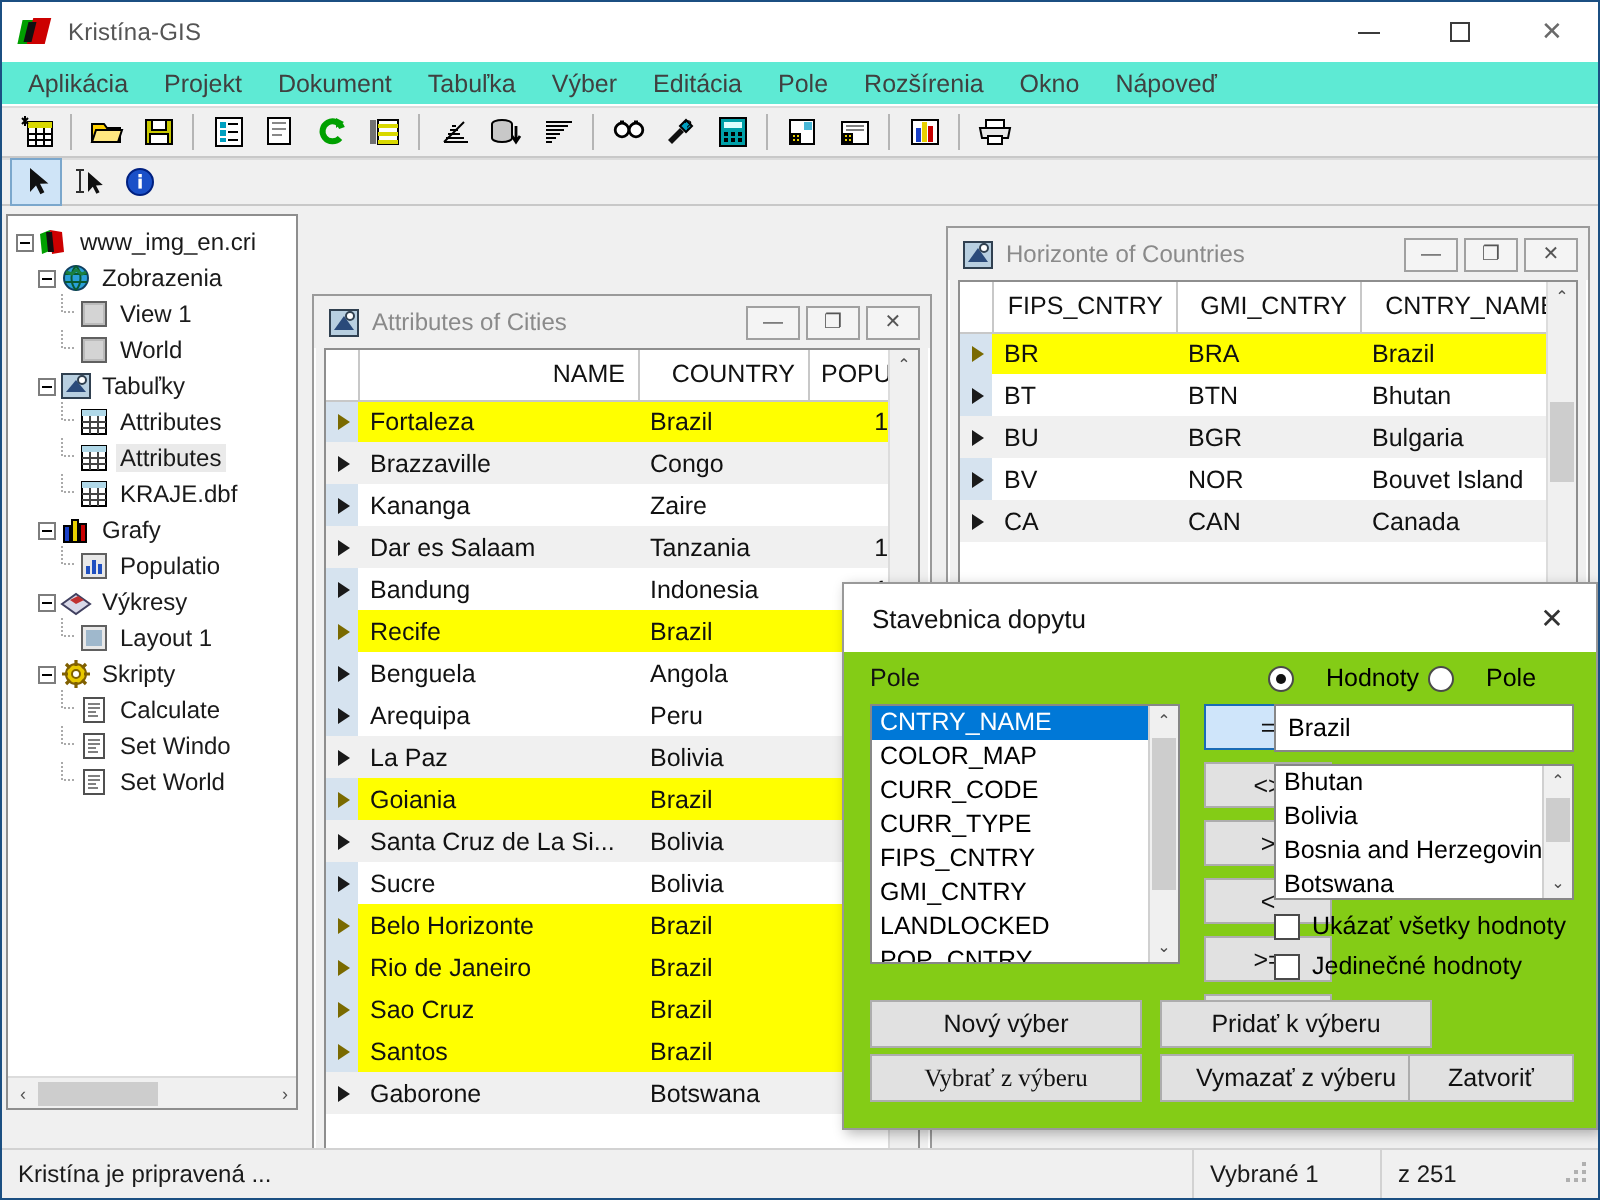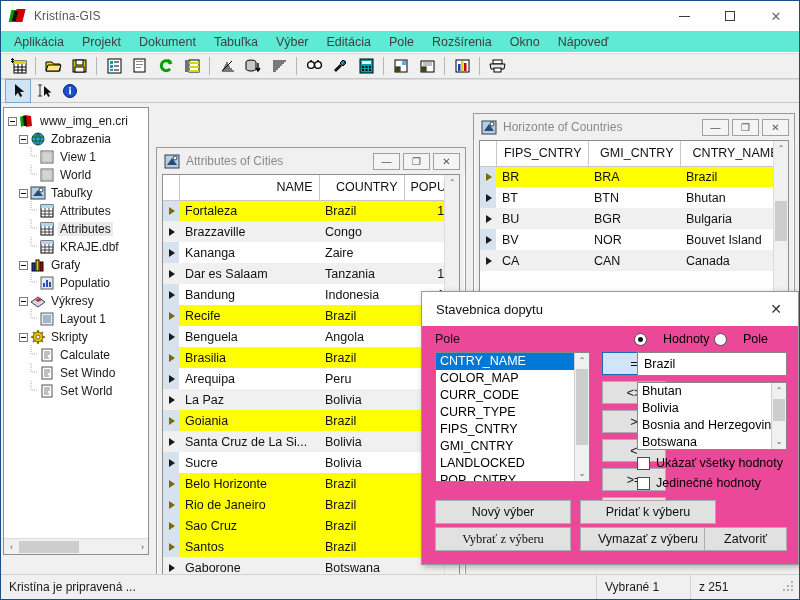--- a/index.html
+++ b/index.html
@@ -128,21 +128,21 @@
      border-left:1px solid #dcdcdc; }
   .vsbar .up { height:15px; display:flex; align-items:center; justify-content:center;
      font-size:8px; color:#505050; }
   .vsthumb { position:absolute; left:1px; right:1px; background:#cdcdcd; }
   .hsbar { position:absolute; left:0; right:0; bottom:0; height:16px; background:#f0f0f0;
      border-top:1px solid #dcdcdc; display:flex; align-items:center; }
   .hs-arrow { width:15px; text-align:center; font-size:9px; color:#505050; }
   .hsthumb { height:12px; background:#cdcdcd; }
   
   .dialog {
-    position:absolute; background:#ec4899; border:1px solid #999;
+    position:absolute; background:#84cc16; border:1px solid #999;
     box-shadow:2px 2px 6px rgba(0,0,0,.28);
   }
   .dlg-title { height:34px; background:#fff; display:flex; align-items:center;
      padding-left:14px; }
   .dlg-title-text { font-size:13px; color:#111; }
   .dlg-close { margin-left:auto; width:44px; height:34px; display:flex;
      align-items:center; justify-content:center; font-size:14px; color:#333; }
   .dlg-body { position:relative; }
   .lbl { font-size:12.5px; color:#111; }
   .listbox { border:1px solid #878787; background:#fff; overflow:hidden; position:relative; }
@@ -652,26 +652,20 @@
                   <td>Recife</td>
                   <td>Brazil</td>
                   <td class="num">262</td>
                 </tr>
                 <tr class="">
                   <td class="marker"><span class="arrowglyph"></span></td>
                   <td>Benguela</td>
                   <td>Angola</td>
                   <td class="num">15</td>
                 </tr>
-                <tr class="hl">
-                  <td class="marker"><span class="arrowglyph"></span></td>
-                  <td>Brasilia</td>
-                  <td>Brazil</td>
-                  <td class="num"></td>
-                </tr>
                 <tr class="">
                   <td class="marker"><span class="arrowglyph"></span></td>
                   <td>Arequipa</td>
                   <td>Peru</td>
                   <td class="num"></td>
                 </tr>
                 <tr class="alt">
                   <td class="marker"><span class="arrowglyph"></span></td>
                   <td>La Paz</td>
                   <td>Bolivia</td>

